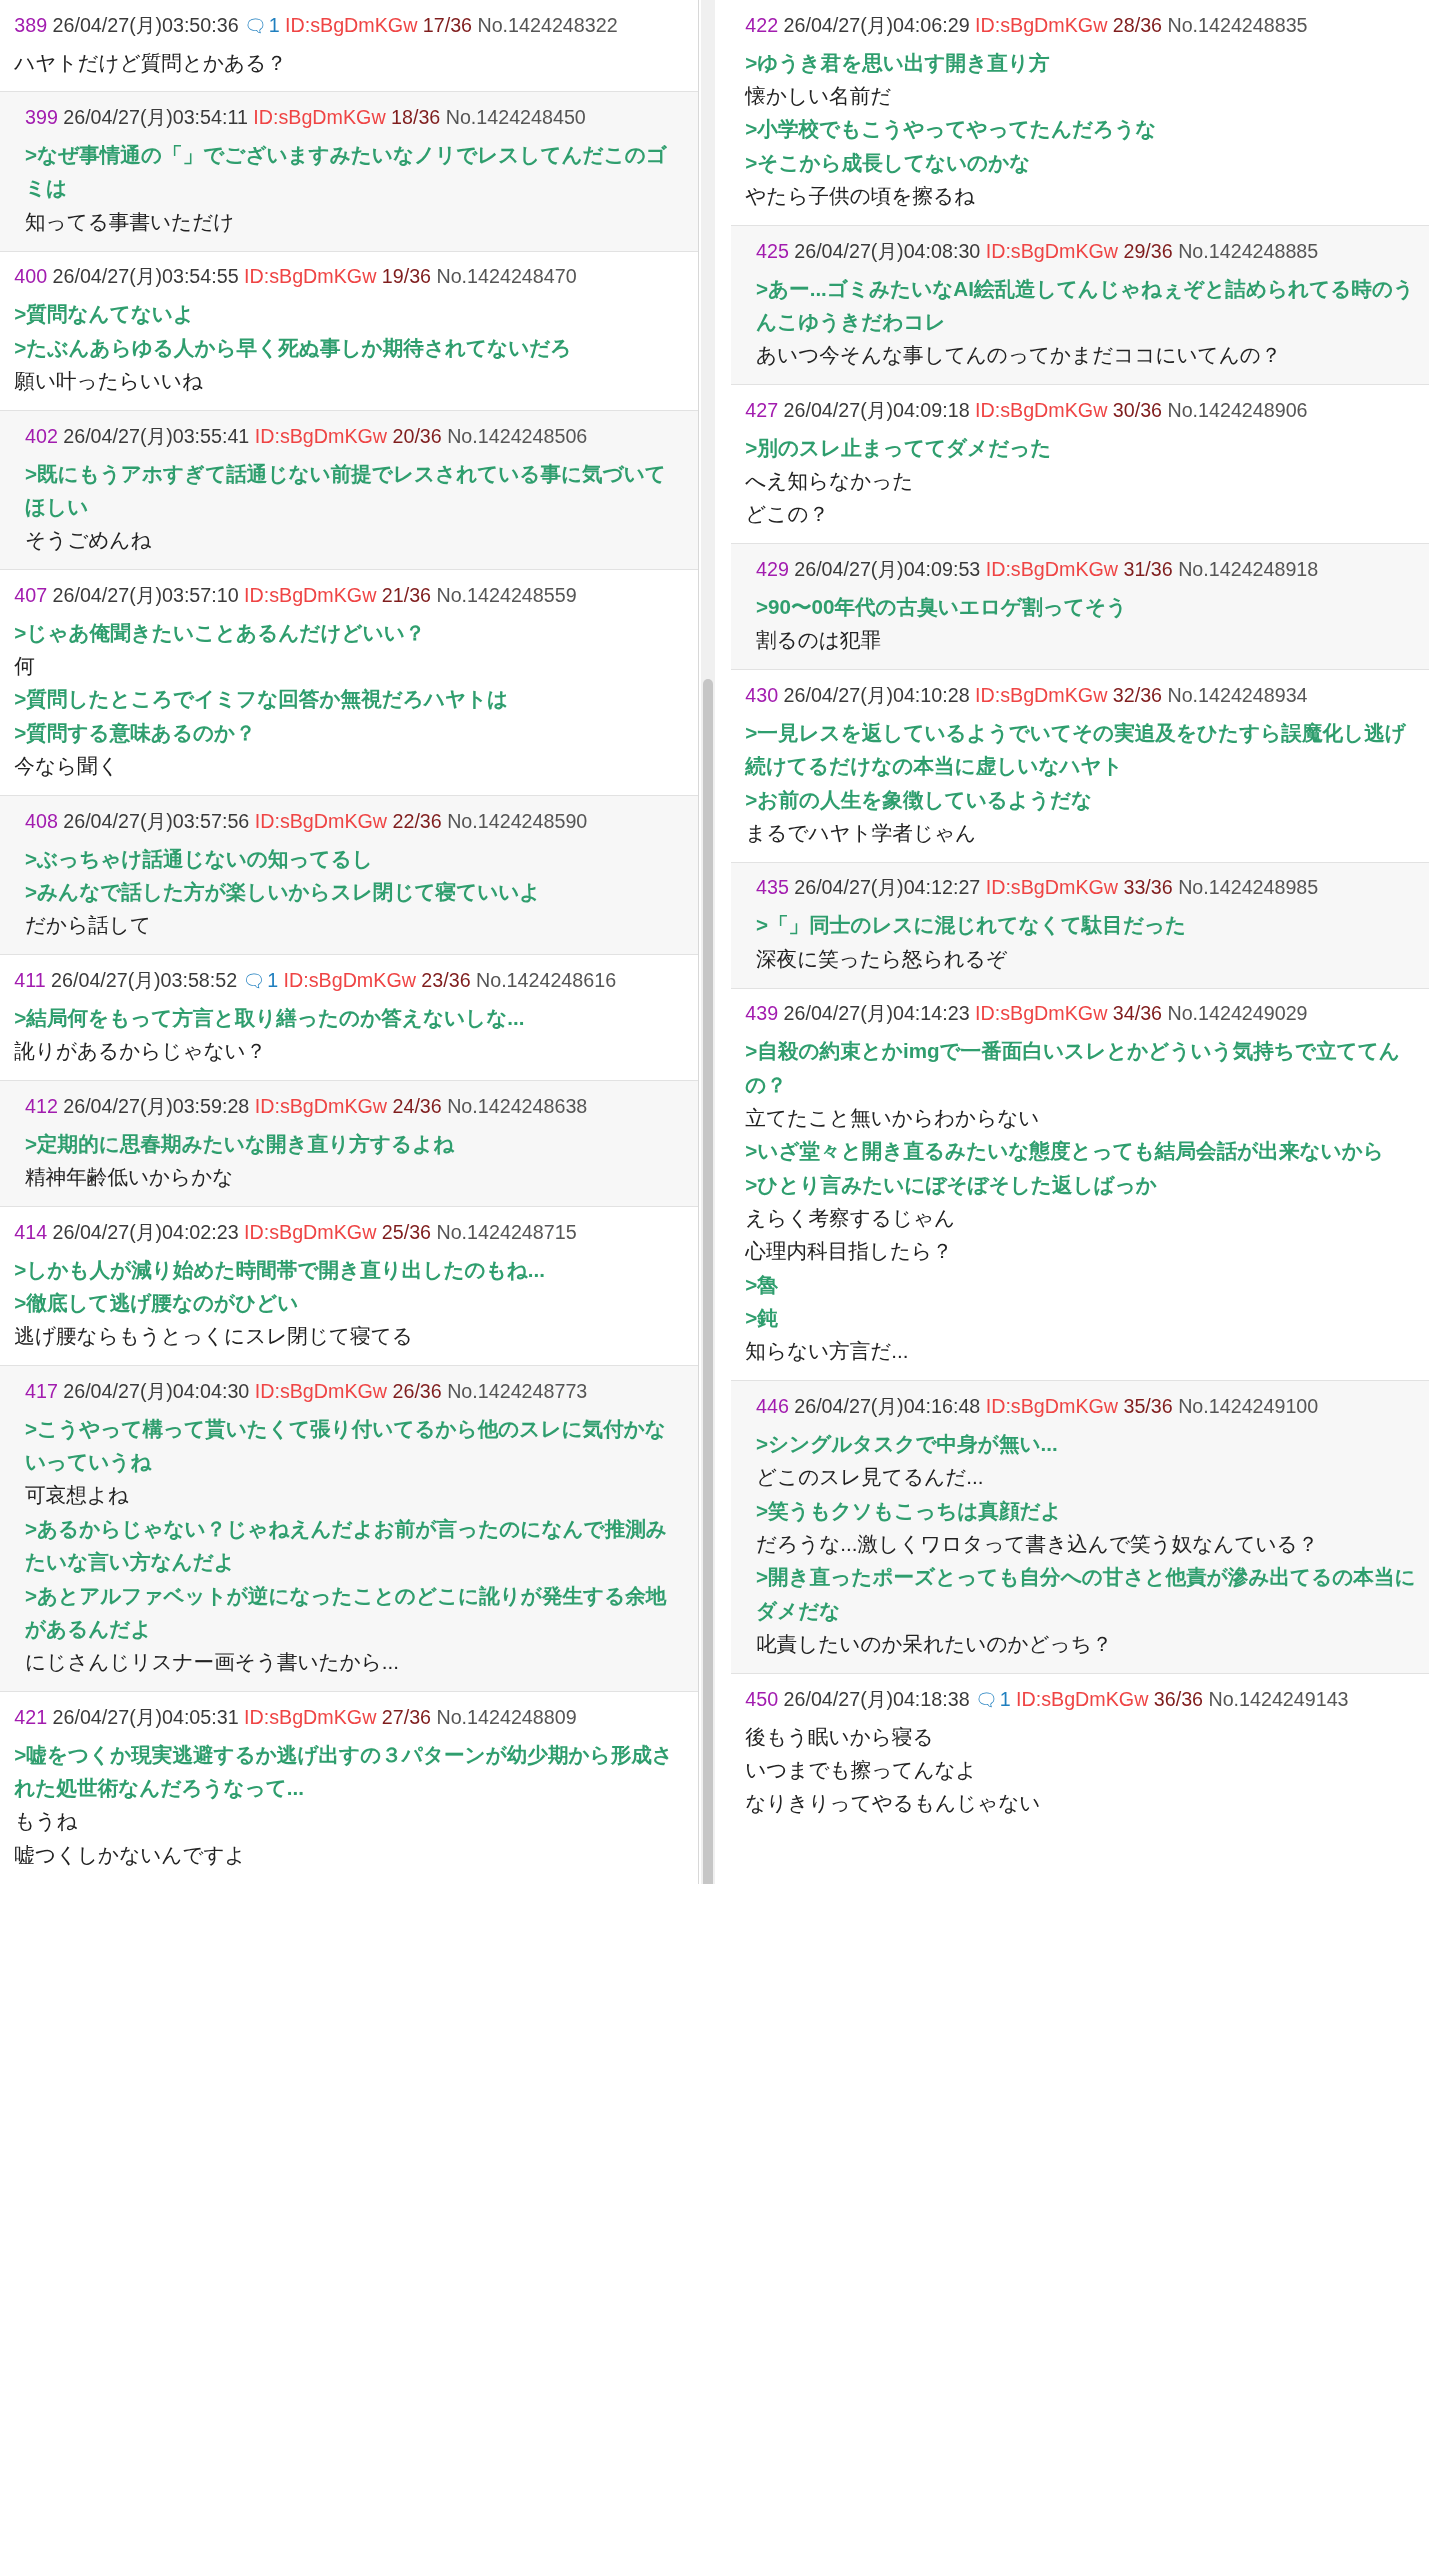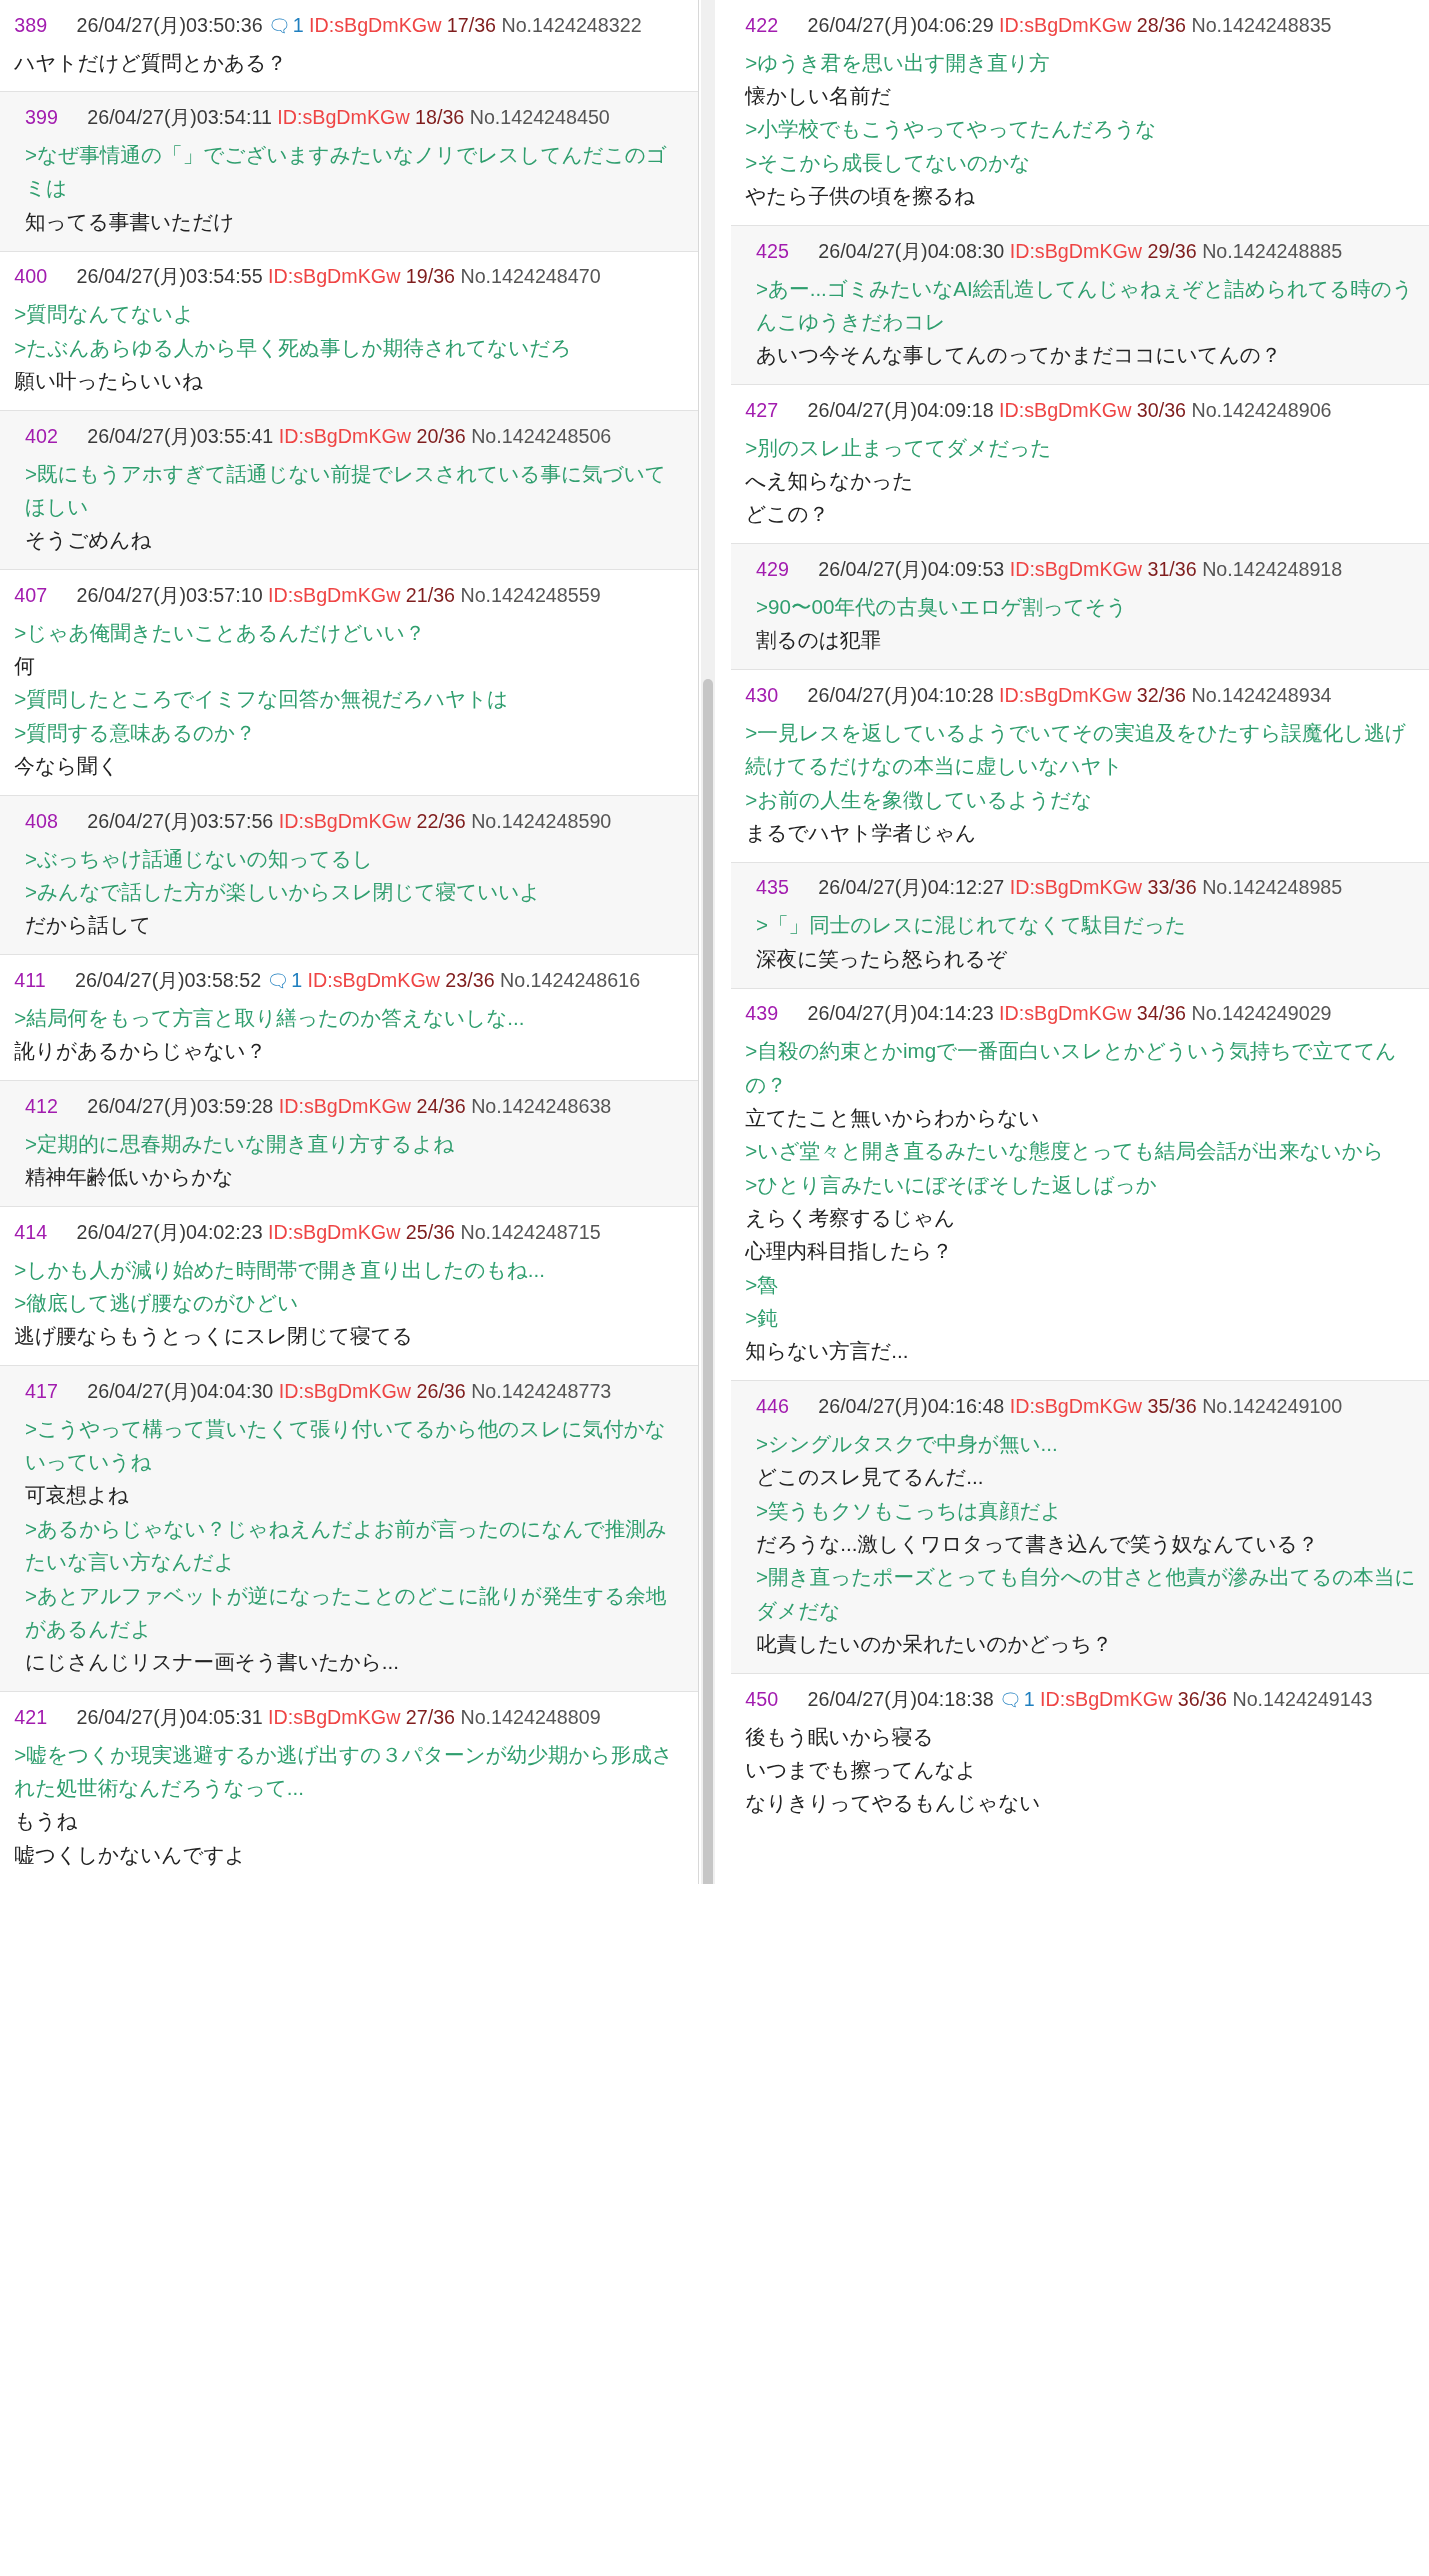--- a/index.html
+++ b/index.html
@@ -47,21 +47,20 @@
     margin-bottom: 5.4px;
     word-break: break-all;
   }
   .meta .num {
     color: #a21caf;
     margin-right: 5.4px;
   }
   .meta .date {
     color: #3a3a3a;
     margin-right: 5.4px;
-    margin-left: 24px;
   }
   .meta .uid {
     color: #ef4444;
     margin-right: 5.4px;
   }
   .meta .count {
     color: #7f1d1d;
     margin-right: 5.4px;
   }
   .meta .no {
@@ -80,20 +79,21 @@
     font-size: 20.6px;
     line-height: 1.62;
     color: #222222;
     word-break: break-all;
   }
   .line {
     display: block;
   }
   .line.quote {
     color: #2f9e6e;
+    font-weight: bold;
   }
   .scrollbar {
     width: 14.3px;
     align-self: stretch;
     background: #f0f0f0;
     position: relative;
     margin-left: 1.8px;
   }
   .scrollbar .thumb {
     position: absolute;

